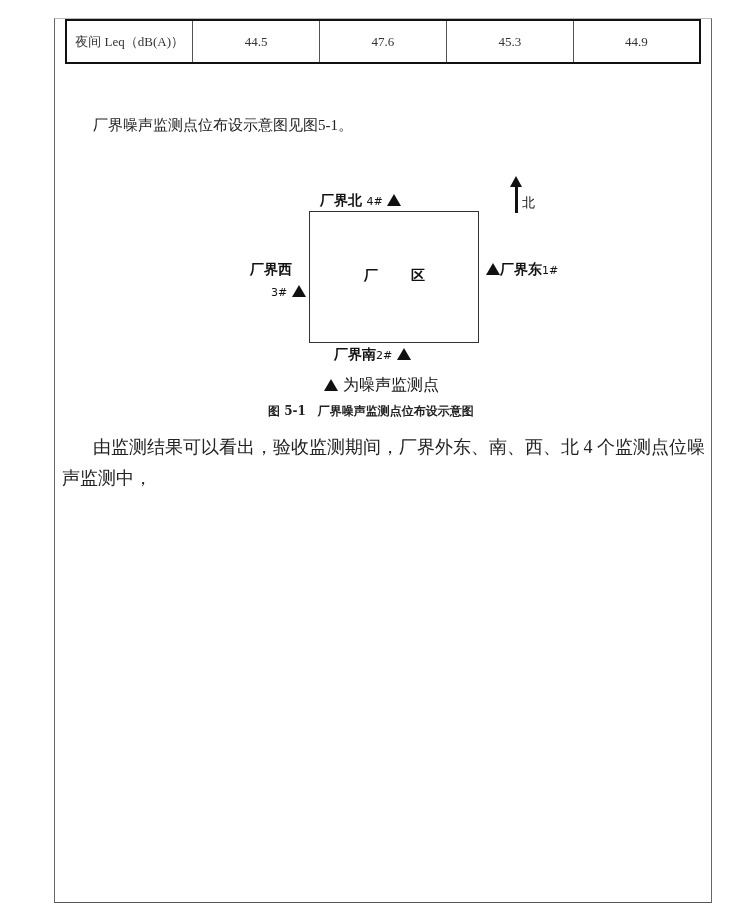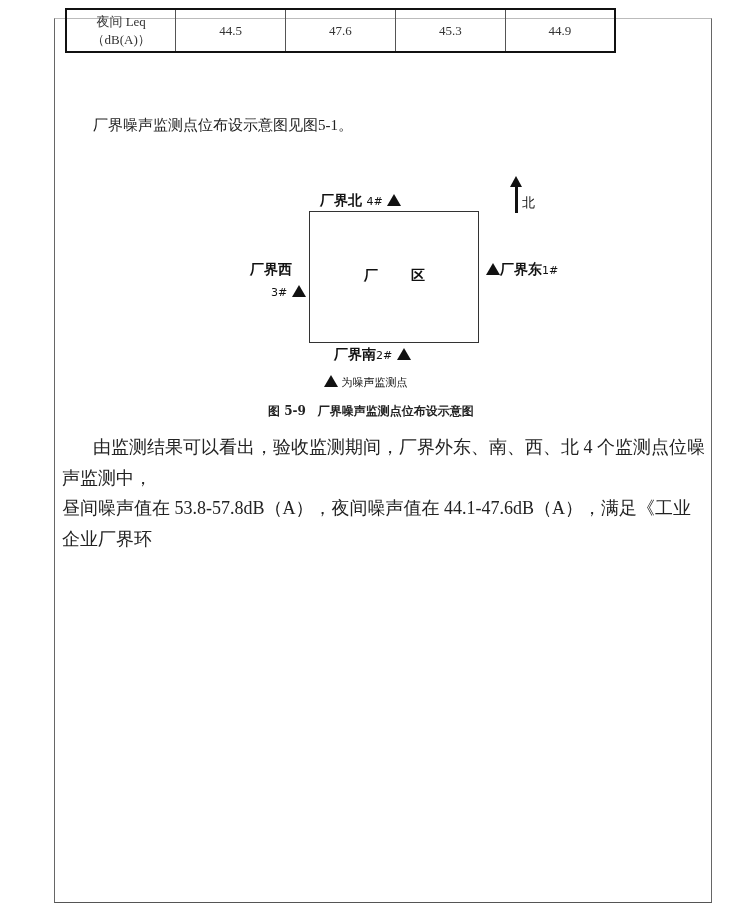--- a/index.html
+++ b/index.html
@@ -1,21 +1,21 @@
 <!DOCTYPE html>
 <html><head>
 <meta charset="utf-8">
 <style>
   html, body { margin:0; padding:0; background:#ffffff; }
   body { width:749px; height:924px; position:relative; overflow:hidden;
          font-family:"DejaVu Serif","Liberation Serif",serif; color:#222; }
   .frame { position:absolute; left:54px; top:18px; width:658px; height:885px;
            border-left:1.5px solid #666; border-right:1.5px solid #666; border-bottom:1.5px solid #555;
            border-top:1px solid #bbb; box-sizing:border-box; }
-  table.data { position:absolute; left:65px; top:8px; width:551px; height:45px;
+  table.data { position:absolute; left:65px; top:19px; width:636px; height:45px;
                border-collapse:collapse; border:2.5px solid #111; table-layout:fixed; }
   table.data td { border:1px solid #555; text-align:center; font-size:13px;
                   font-family:"Liberation Serif",serif; color:#333; padding:0; }
   .para { position:absolute; font-family:"Liberation Serif","DejaVu Serif",serif; font-size:15px; color:#222; }
   .p1 { left:93px; top:116px; }
   .diagram-box { position:absolute; left:309px; top:211px; width:170px; height:132px;
                  border:1.3px solid #333; box-sizing:border-box; }
   .lbl { position:absolute; font-family:"DejaVu Sans",sans-serif; font-size:14px; color:#111; white-space:nowrap; }
   .bold { font-weight:bold; }
   .small { font-size:11px; font-weight:normal; }
@@ -73,24 +73,23 @@
 
   <div class="lbl" style="left:318px; top:346px;margin-left:16px;">
     <span class="bold">厂界南</span><span class="small">2#</span>
     <span class="tri"></span>
   </div>
 
   <div class="arrow-head"></div>
   <div class="arrow-shaft"></div>
   <div class="lbl" style="left:522px; top:194px; font-size:13px;">北</div>
 
-  <div class="lbl" style="left:324px; top:375px; font-size:11px;">
+  <div class="lbl" style="left:324px; top:375px; font-size:16px;">
     <span class="tri"></span>
     <span>为噪声监测点</span>
   </div>
 </div>
 
-<div class="caption">图 5-9　厂界噪声监测点位布设示意图</div>
+<div class="caption">图 5-1　厂界噪声监测点位布设示意图</div>
 
 <div class="body-text">
   <p class="indent">由监测结果可以看出，验收监测期间，厂界外东、南、西、北 4 个监测点位噪声监测中，</p>
-  <p>昼间噪声值在 53.8-57.8dB（A），夜间噪声值在 44.1-47.6dB（A），满足《工业企业厂界环</p>
 </div>
 
 </body></html>

